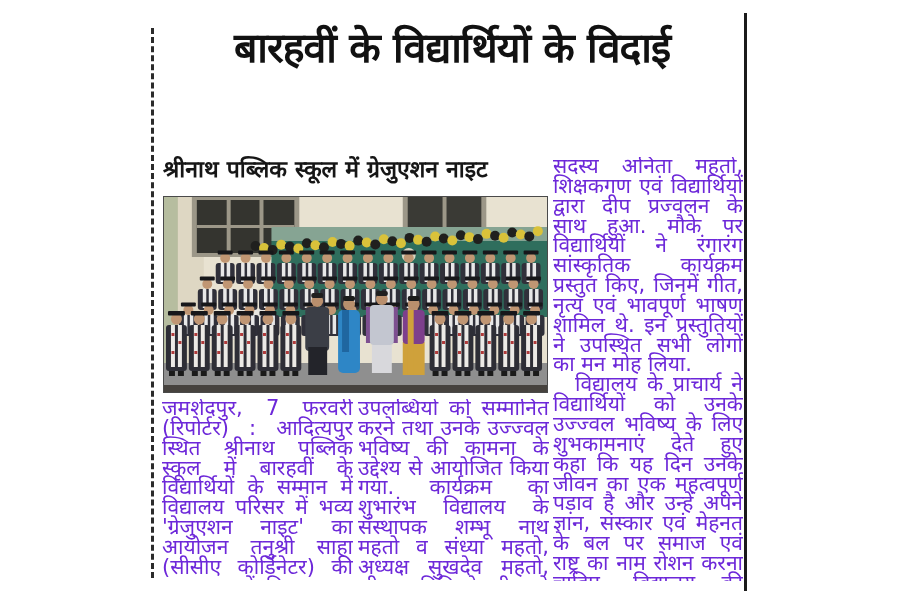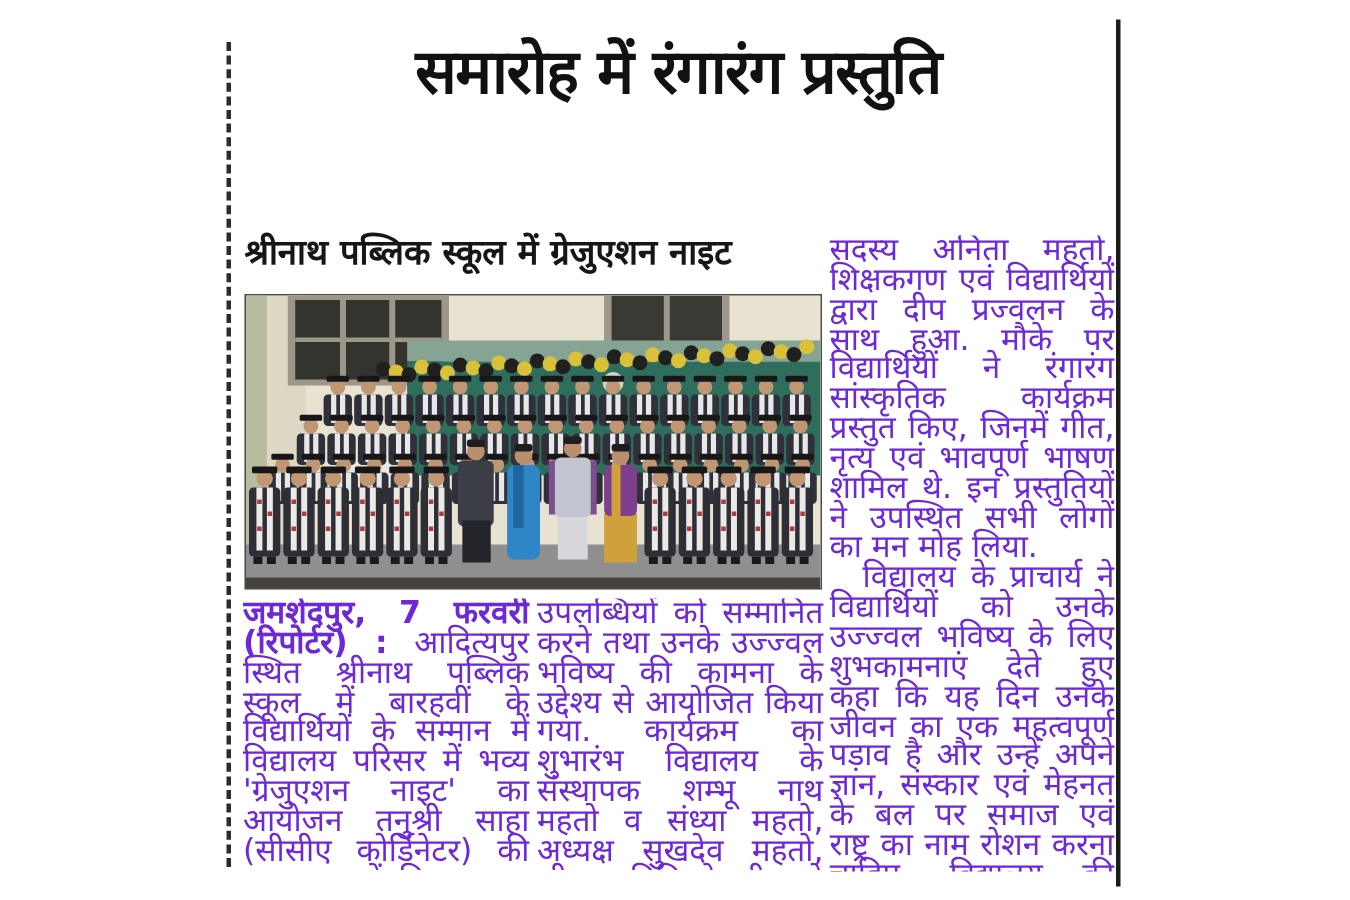--- a/index.html
+++ b/index.html
@@ -40,30 +40,30 @@
   .col{
     font-size:21px;line-height:19.85px;text-align:justify;
     overflow:hidden;color:#6d28d9;
   }
   .col p{margin:0;}
   .flowing{text-align-last:justify;}
   .col1{left:162px;top:399px;width:191px;height:181px;}
   .col2{left:358px;top:399px;width:191px;height:181px;}
   .col3{left:553px;top:157px;width:190px;height:424px;}
   .col3 .p2{text-indent:22px;}
-  .dateline{font-weight:bold;}
+  .dateline{font-weight:normal;}
 </style>
 </head>
 <body>
 
 <div class="abs rule-left"></div>
 <div class="abs rule-right"></div>
 
 <div class="abs headline">
-  <div>समारोह में रंगारंग प्रस्तुति</div>
+  <div>बारहवीं के विद्यार्थियों के विदाई</div>
 </div>
 
 <div class="abs subhead">श्रीनाथ पब्लिक स्कूल में ग्रेजुएशन नाइट</div>
 
 <div class="abs photo">
   <svg id="crowd" viewBox="0 0 385 195" preserveAspectRatio="none">
     <defs>
       <g id="g-bust">
         <rect x="0" y="14" width="19" height="21" rx="3" fill="#30303a"></rect>
         <rect x="5" y="14" width="3.5" height="19" fill="#e8e8e8"></rect>

